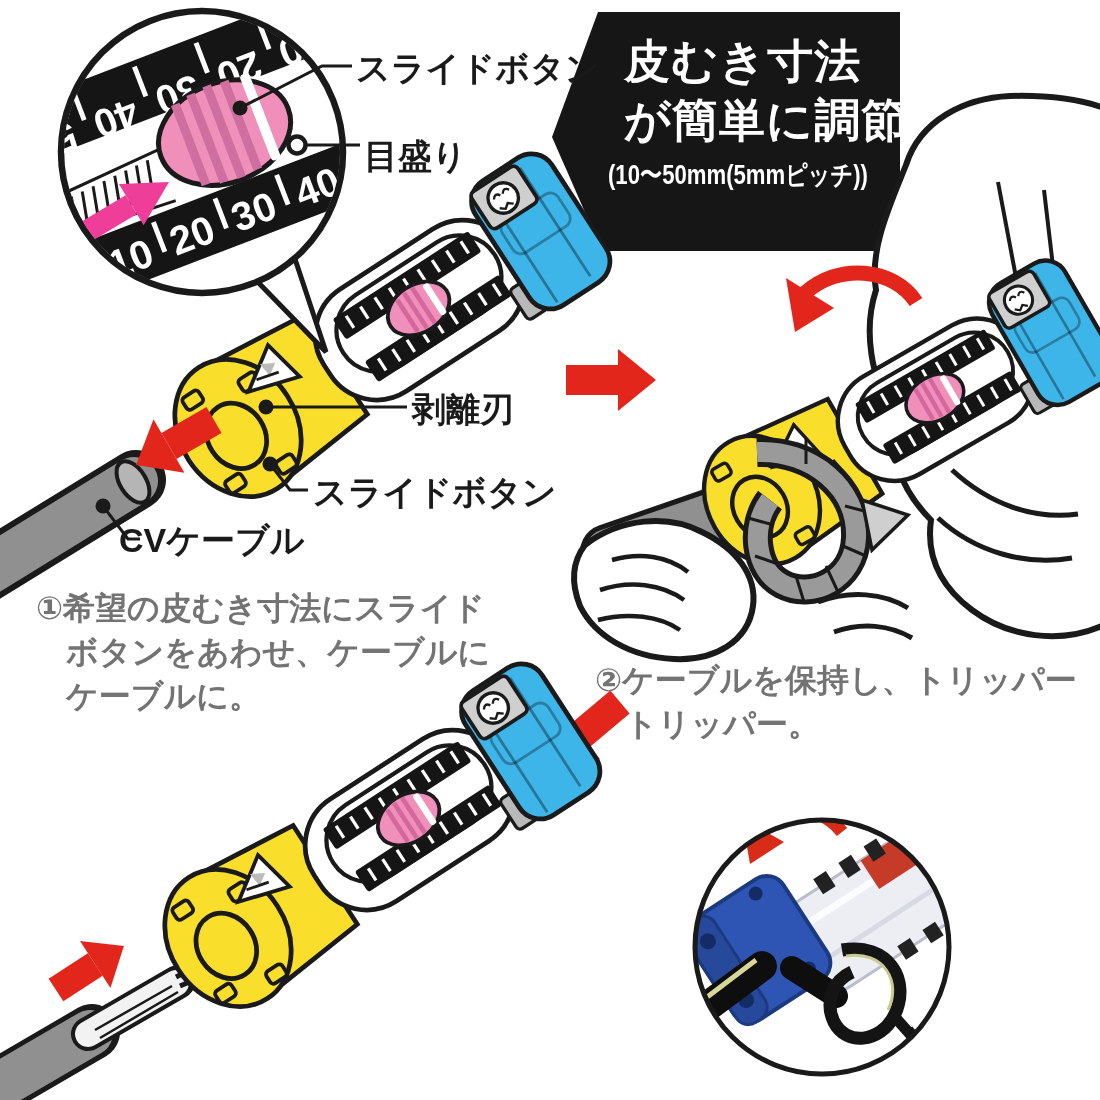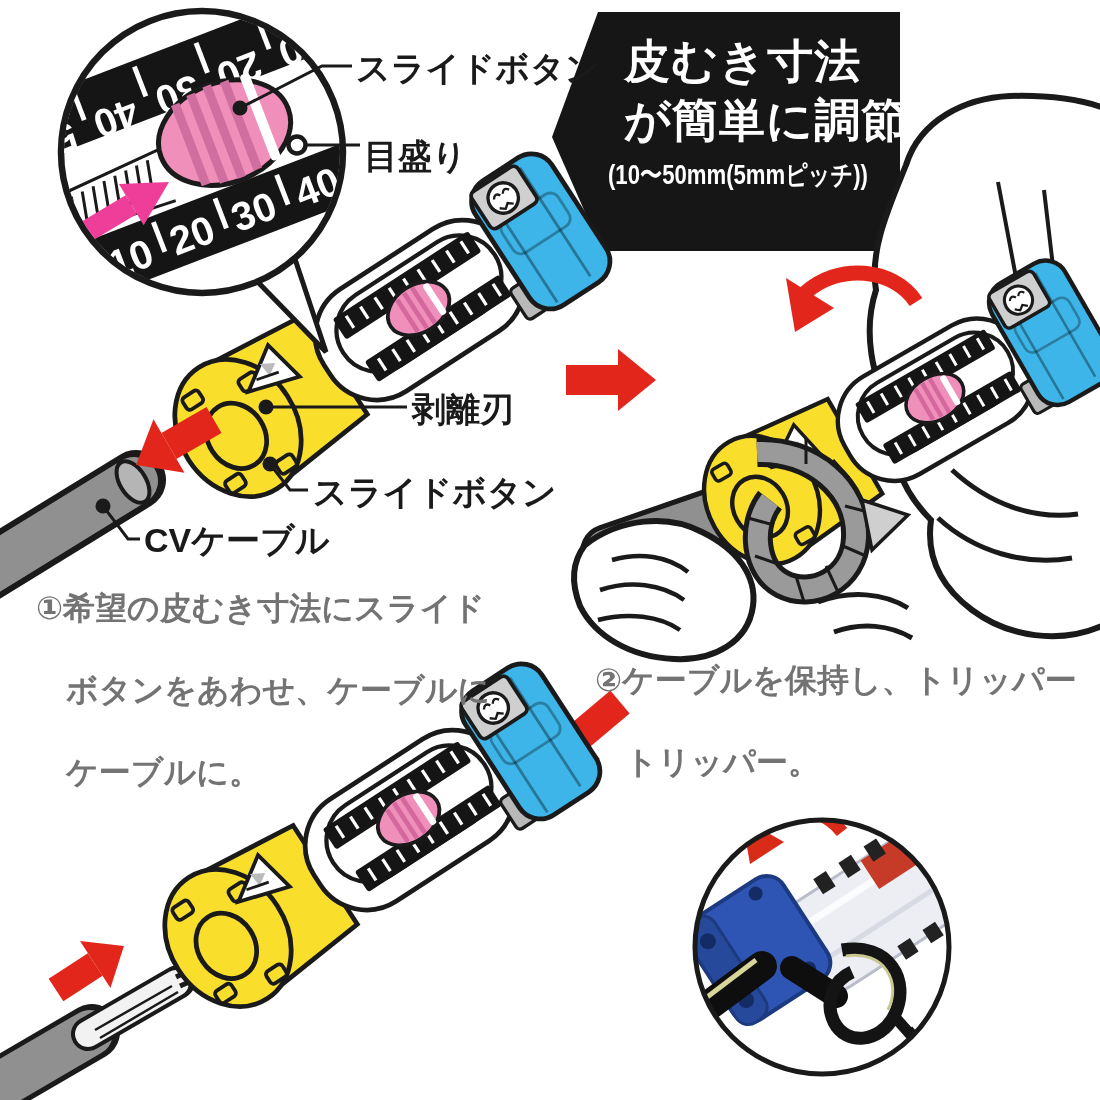--- a/index.html
+++ b/index.html
@@ -5,21 +5,21 @@
   html,body{margin:0;padding:0;background:#fff;}
   .stage{position:relative;width:1100px;height:1100px;background:#fff;overflow:hidden;
          font-family:"Liberation Sans","DejaVu Sans",sans-serif;color:#1a1a1a;}
   .stage svg{position:absolute;left:0;top:0;}
   .lbl{position:absolute;font-size:34px;font-weight:600;white-space:nowrap;color:#1a1a1a;}
   .banner-text{position:absolute;left:624px;top:20px;color:#fff;margin-top:12px;}
   .banner-line{font-size:46px;font-weight:700;line-height:59px;letter-spacing:1px;white-space:nowrap;}
   .banner-sub{font-size:27px;font-weight:700;margin-top:7px;margin-left:-16px;white-space:nowrap;
               transform:scaleX(.82);transform-origin:left center;letter-spacing:0;}
   .step{position:absolute;font-size:32px;font-weight:600;line-height:44px;color:#737373;}
-  .step .indent{margin-left:30px;margin-top:38px;}
+  .step .indent{margin-left:30px;}
   .step div{white-space:nowrap;}
 </style>
 </head>
 <body>
 
 <div class="stage">
 
 <svg width="1100" height="1100" viewBox="0 0 1100 1100">
   <defs>
     <clipPath id="magClip">
@@ -256,21 +256,21 @@
   <div class="banner-text">
     <div class="banner-line">皮むき寸法</div>
     <div class="banner-line">が簡単に調節</div>
     <div class="banner-sub">(10〜50mm(5mmピッチ))</div>
   </div>
 
   <div class="lbl" style="left:356px;top:46px;">スライドボタン</div>
   <div class="lbl" style="left:364px;top:134px;">目盛り</div>
   <div class="lbl" style="left:412px;top:387px;">剥離刃</div>
   <div class="lbl" style="left:313px;top:470px;">スライドボタン</div>
-  <div class="lbl" style="left:144px;top:518px;">CVケーブル</div>
+  <div class="lbl" style="left:119px;top:518px;">CVケーブル</div>
 
   <div class="step" style="left:36px;top:586px;">
     <div>①希望の皮むき寸法にスライド</div>
     <div class="indent">ボタンをあわせ、ケーブルに</div>
     <div class="indent">ケーブルに。</div>
   </div>
   <div class="step" style="left:595px;top:658px;">
     <div>②ケーブルを保持し、トリッパー</div>
     <div class="indent">トリッパー。</div>
   </div>

